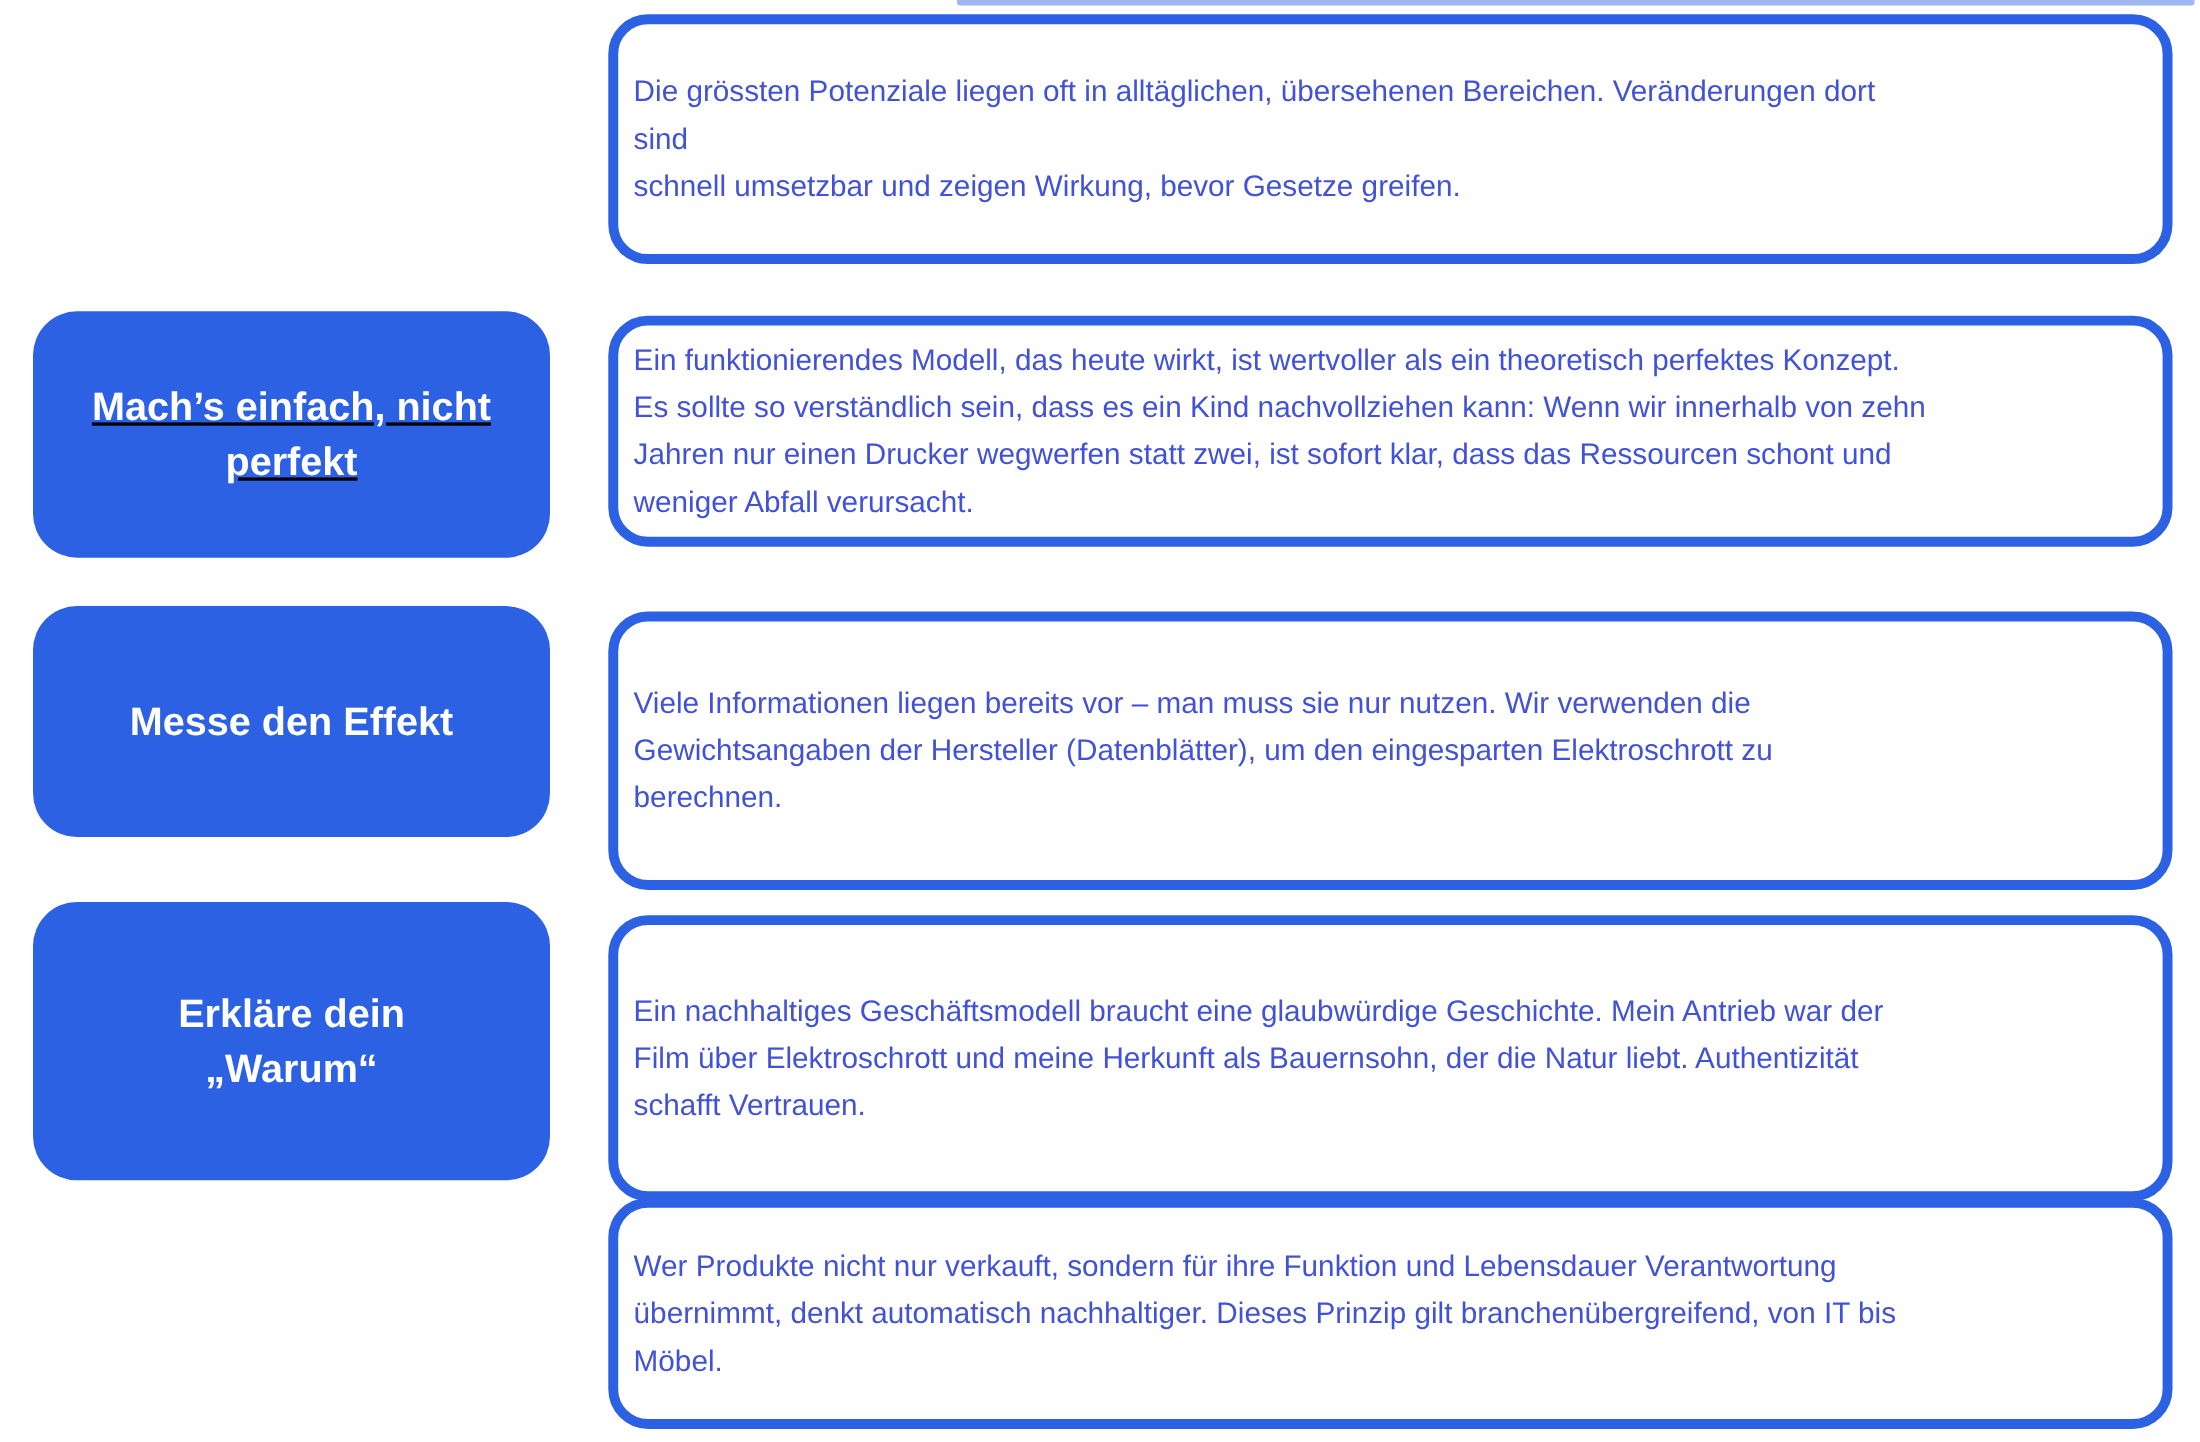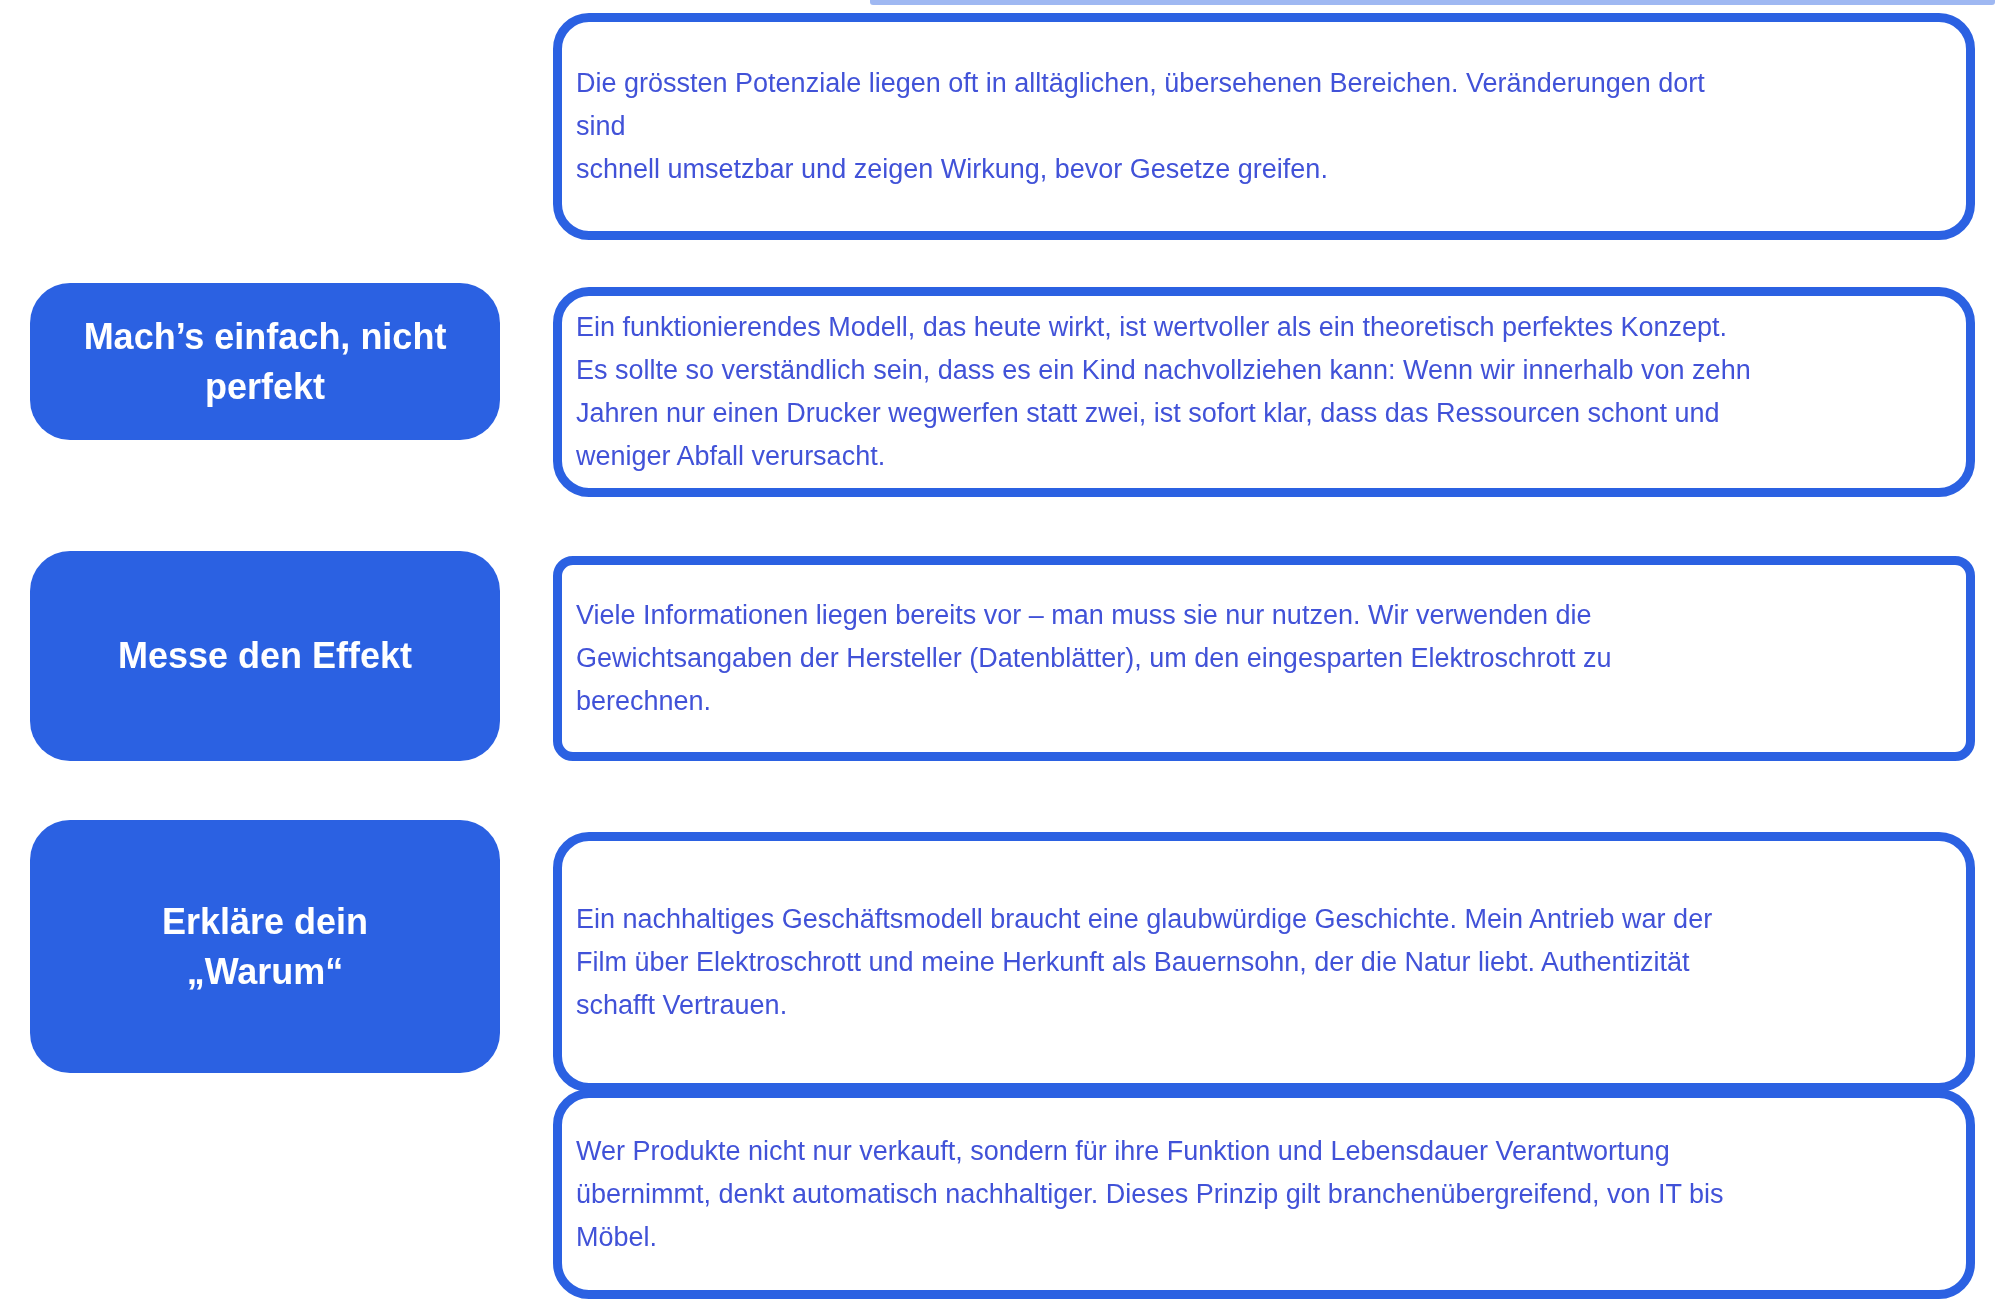--- a/index.html
+++ b/index.html
@@ -60,24 +60,24 @@
   }
   .body-text{
     color:var(--body-text-blue);
     font-size:27px;
     line-height:43px;
     white-space:pre-line;
   }
   
   .label-1{top:22px;height:215px;}
   .content-1{top:13px;height:227px;}
-  .label-2{top:283px;height:157px;}
+  .label-2{top:283px;height:224px;text-decoration:underline;}
   .content-2{top:287px;height:210px;}
   .label-3{top:551px;height:210px;}
-  .content-3{top:556px;height:205px;border-radius:20px;}
+  .content-3{top:556px;height:253px;}
   .label-4{top:820px;height:253px;}
   .content-4{top:832px;height:260px;}
   .label-5{top:1082px;height:212px;}
   .content-5{top:1089px;height:210px;}
 </style>
 </head>
 <body>
 
 <div class="canvas">
 

